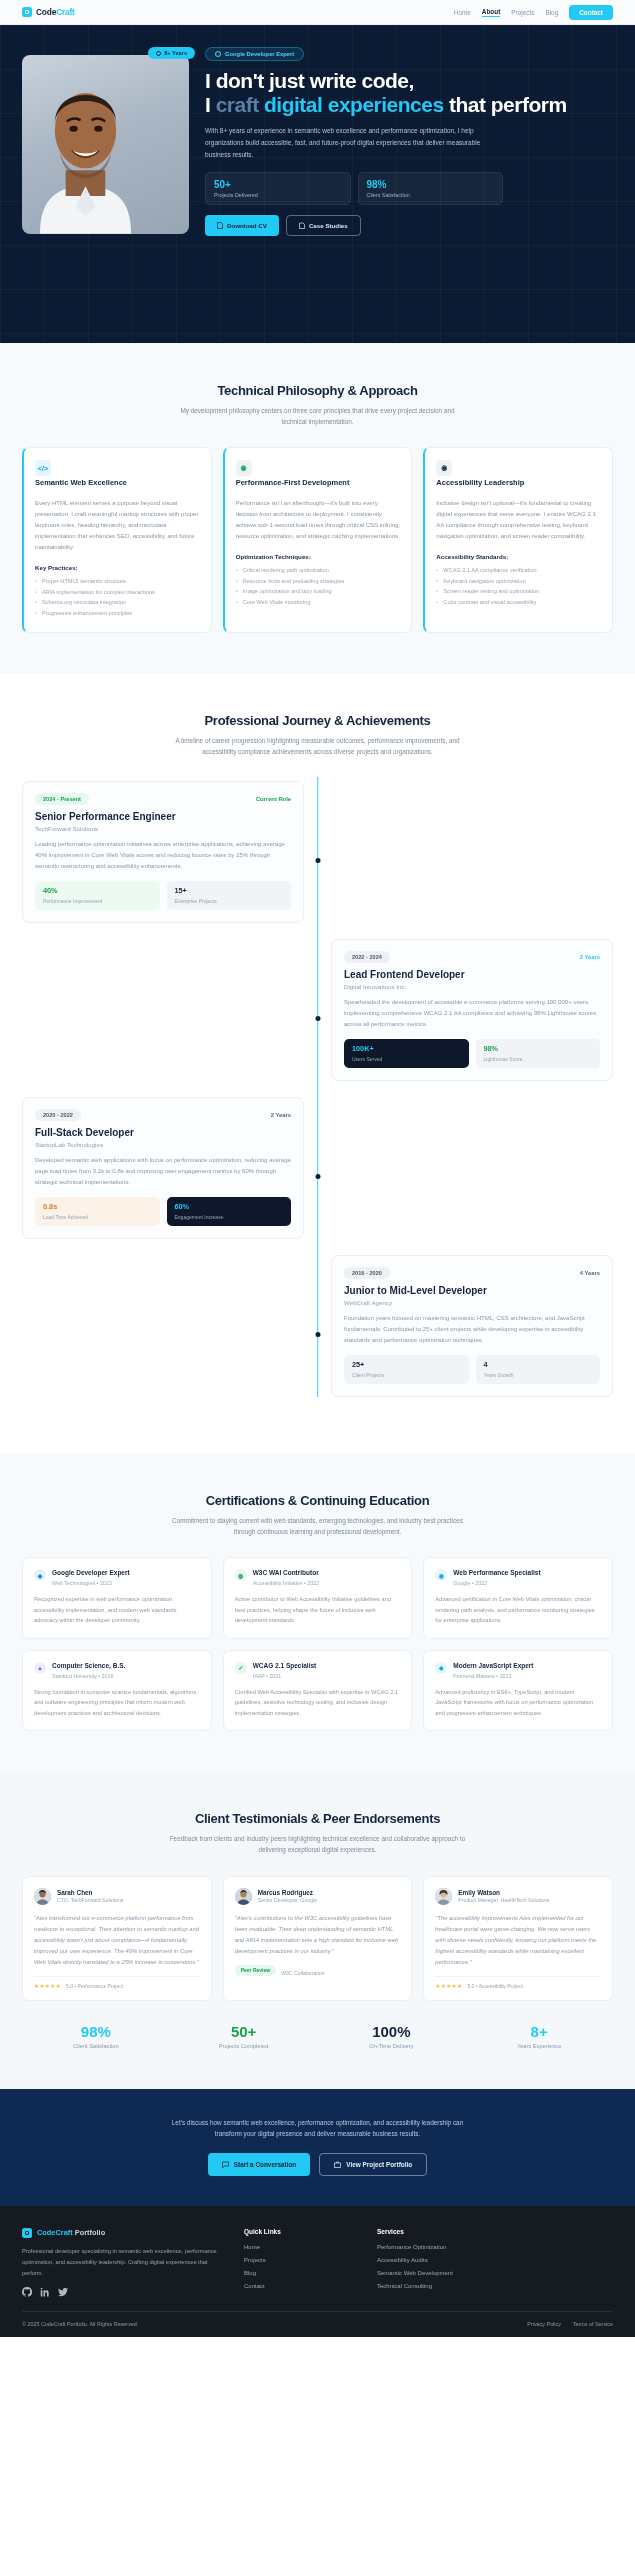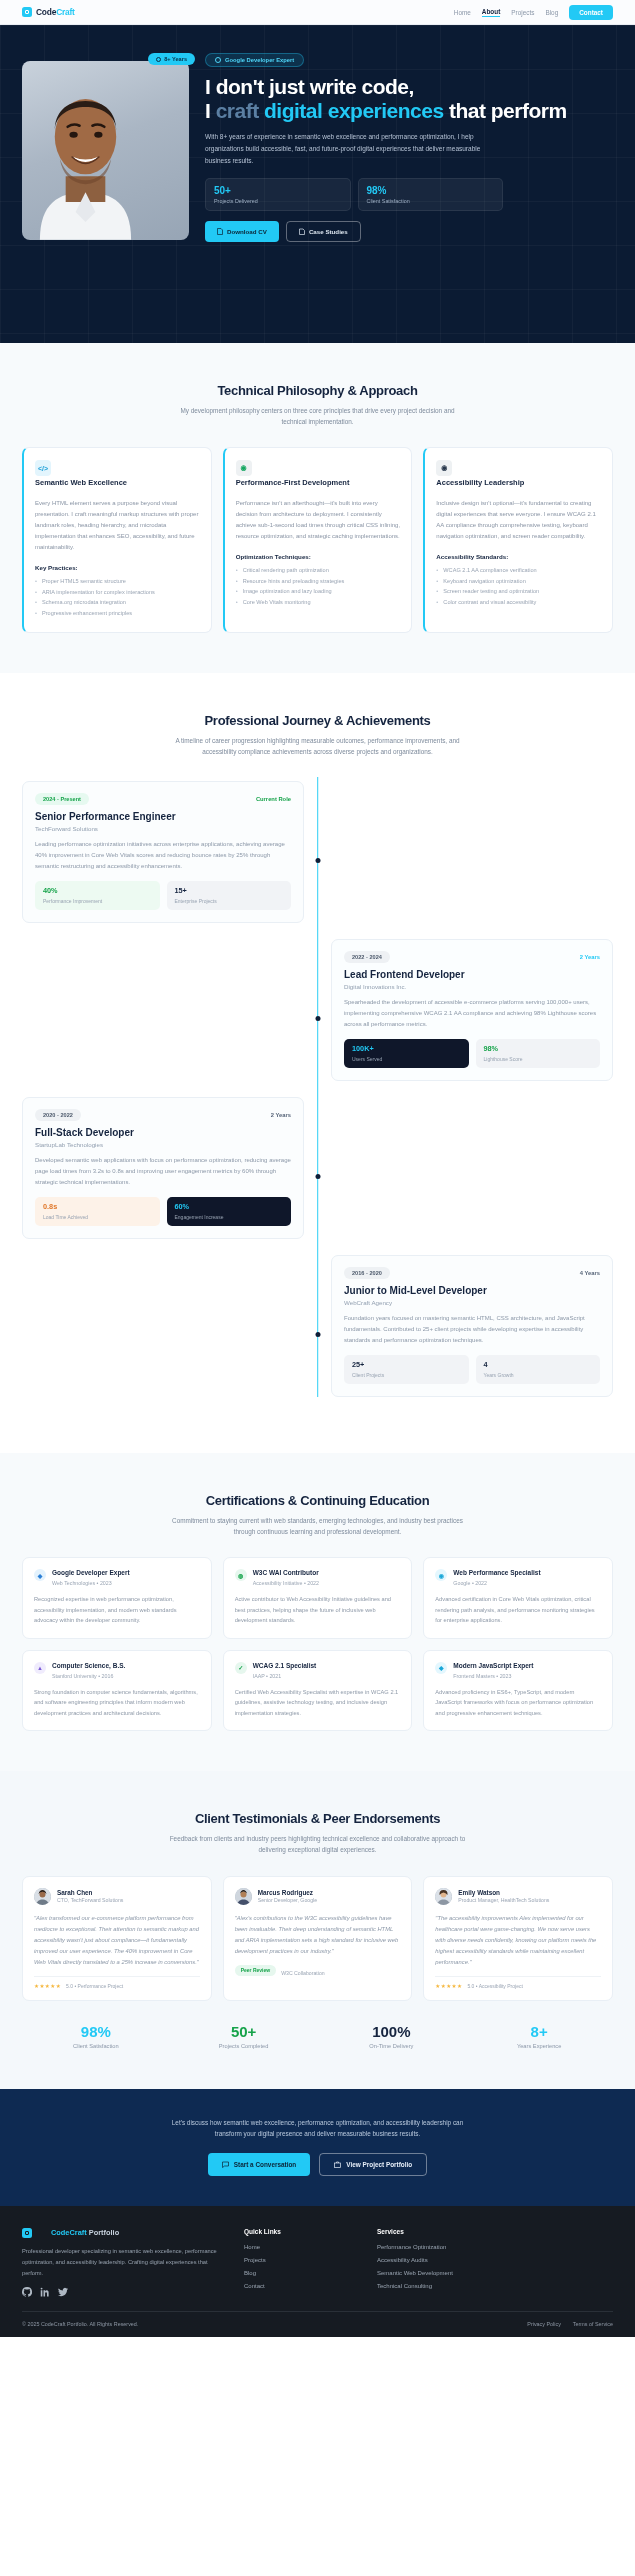--- a/index.html
+++ b/index.html
@@ -40,21 +40,21 @@
   }
 
   
   .hero {
     position: relative;
     background: #0b1b33;
     background-image:
       linear-gradient(rgba(255,255,255,.035) 1px, transparent 1px),
       linear-gradient(90deg, rgba(255,255,255,.035) 1px, transparent 1px);
     background-size: 44px 44px;
-    padding: 22px 22px 24px;
+    padding: 16px 22px 24px;
     min-height: 318px;
   }
   .hero-grid { display: flex; gap: 16px; }
   .hero-photo-col { position: relative; width: 167px; flex: 0 0 167px; padding-top: 14px; }
   .hero-photo {
     width: 167px; height: 179px; border-radius: 8px; overflow: hidden;
     background: linear-gradient(160deg,#c9d2dc 0%, #aab6c4 45%, #97a5b5 100%);
     position: relative;
   }
   .face {
@@ -244,21 +244,21 @@
   .cta-ghost {
     background: transparent; color: #e6eef8; font-size: 6.4px; font-weight: 700;
     border: 1px solid rgba(255,255,255,.4); border-radius: 4px; padding: 7px 14px;
     cursor: pointer; display: inline-flex; align-items: center; gap: 5px;
   }
 
   
   .footer { background: #161b22; padding: 22px 22px 10px; }
   .footer-grid { display: flex; gap: 24px; }
   .f-about { width: 198px; flex: 0 0 198px; }
-  .f-brand { display: flex; align-items: center; gap: 19px; margin-bottom: 8px; }
+  .f-brand { display: flex; align-items: center; gap: 5px; margin-bottom: 8px; }
   .f-brand-mark {
     width: 10px; height: 10px; border-radius: 2.5px; background: #22c9f5;
     display: flex; align-items: center; justify-content: center;
   }
   .f-brand-mark i { width: 4px; height: 4px; border: 1px solid #161b22; border-radius: 1px; display: block; }
   .f-brand-text { font-size: 7.4px; font-weight: 700; }
   .f-brand-text .a { color: #22c9f5; }
   .f-brand-text .b { color: #c7d2de; }
   .f-desc { font-size: 5.7px; line-height: 1.9; color: #96a1ae; margin-bottom: 9px; }
   .f-socials { display: flex; gap: 8px; }

